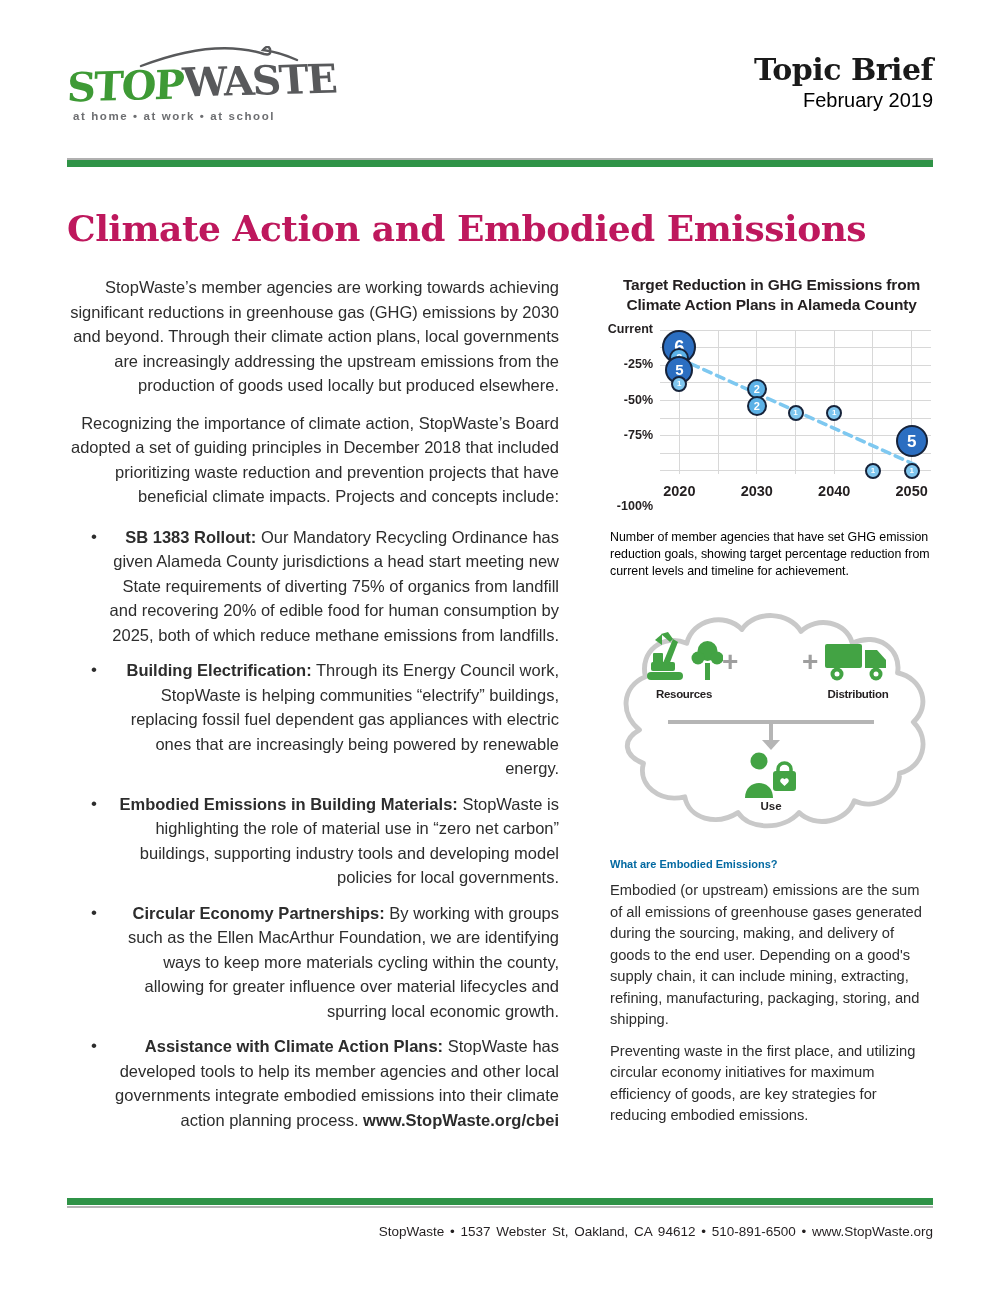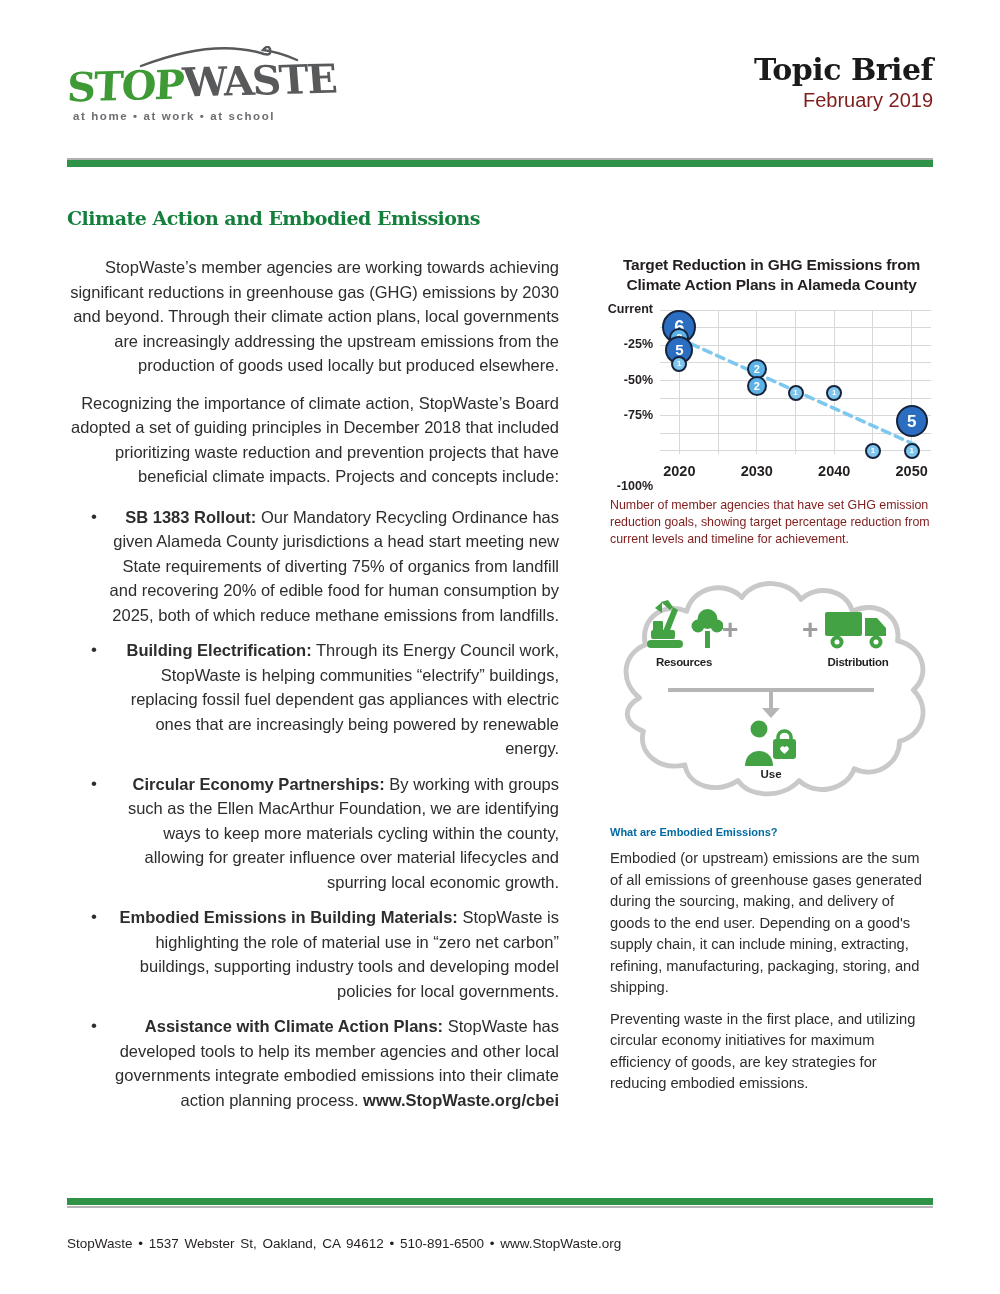--- a/index.html
+++ b/index.html
@@ -13,28 +13,28 @@
   
   .header { display:flex; justify-content:space-between; align-items:flex-start; margin-top:52px; height:92px; }
   .logo { position:relative; width:240px; height:92px; }
   .logo-swash { position:absolute; left:72px; top:-6px; }
   .logo-word { position:absolute; left:0; top:8px; font-family:"DejaVu Serif", serif; font-weight:700; font-size:40px; letter-spacing:-2px; white-space:nowrap; transform:rotate(-1.5deg); }
   .logo-stop  { color:#3e9a35; display:inline-block; transform:skewX(-4deg); }
   .logo-waste { color:#58595b; display:inline-block; transform:skewX(3deg) translateY(-2px); }
   .logo-tagline { position:absolute; left:6px; top:58px; font-size:11.5px; font-weight:bold; color:#6d6e71; letter-spacing:1.6px; white-space:nowrap; }
   .brief { text-align:right; }
   .brief-title { font-family:"DejaVu Serif", serif; font-weight:700; font-size:30px; color:#1a1a1a; letter-spacing:-0.5px; }
-  .brief-date  { font-size:20px; color:#7f1d1d; margin-top:2px; }
+  .brief-date  { font-size:20px; color:#000000; margin-top:2px; }
 
   .rule-top { margin-top:14px; }
   .rule-top .thin  { height:2px; background:#b0b0b0; }
   .rule-top .green { height:7px; background:#2f9347; }
 
   
-  .doc-title { margin-top:40px; font-family:"DejaVu Serif", serif; font-weight:700; font-size:19px; color:#15803d; letter-spacing:-0.5px; }
+  .doc-title { margin-top:40px; font-family:"DejaVu Serif", serif; font-weight:700; font-size:36px; color:#be185d; letter-spacing:-0.5px; }
 
   
   .columns { display:flex; margin-top:26px; }
   .col-left { width:492px; flex:none; font-size:16.5px; line-height:24.5px; color:#2d2d2d;text-align:right; }
   .col-left p { margin-bottom:13px; }
   .col-left ul { margin-top:16px; margin-left:24px; list-style:none; }
   .col-left li { position:relative; padding-left:17px; margin-bottom:11px; }
   .col-left li::before { content:"•"; position:absolute; left:0; top:0; font-size:17px; }
   .b { font-weight:bold; }
   .col-right { width:323px; flex:none; margin-left:51px; }
@@ -44,21 +44,21 @@
   .chart-area { position:relative; height:182px; margin-top:8px; }
   .chart-ylabels { position:absolute; left:0; top:0; width:46px; height:155px; }
   .ylab { position:absolute; right:3px; font-weight:bold; font-size:12.5px; color:#231f20; white-space:nowrap; }
   .chart-plot { position:absolute; left:50px; top:0; width:271px; height:155px; }
   .gv { position:absolute; width:1px; background:#d8d8d8; }
   .gh { position:absolute; left:0; right:0; height:1px; background:#d8d8d8; }
   .bubble { position:absolute; border-radius:50%; border:2px solid #16233a; color:#fff; font-weight:bold;
             display:flex; align-items:center; justify-content:center; line-height:1; }
   .chart-xlabels { position:absolute; left:50px; top:160px; width:271px; height:20px; }
   .xlab { position:absolute; width:50px; text-align:center; font-weight:bold; font-size:14.5px; color:#231f20; }
-  .chart-caption { margin-top:12px; font-size:12.4px; line-height:17px; color:#7f1d1d; }
+  .chart-caption { margin-top:24px; font-size:12.4px; line-height:17px; color:#000000; }
 
   
   .cloud { position:relative; width:330px; height:238px; margin-top:22px; margin-left:-4px; }
   .cloud-svg { position:absolute; left:0; top:0; }
   .stages { position:absolute; left:38px; top:30px; width:254px; display:flex; justify-content:space-between; }
   .stage { width:80px; display:flex; flex-direction:column; align-items:center; }
   .stage-label { margin-top:4px; font-weight:bold; font-size:11.5px; color:#231f20; letter-spacing:-0.3px; white-space:nowrap; }
   .plus { position:absolute; top:44px; font-size:28px; font-weight:bold; color:#9e9e9e; }
   .plus1 { left:116px; } .plus2 { left:196px; }
   .flow-h { position:absolute; left:62px; top:118px; width:206px; height:4px; background:#b5b5b5; }
@@ -69,21 +69,21 @@
   .use-label { margin-top:2px; font-weight:bold; font-size:11.5px; color:#231f20; }
 
   
   .sidebar-heading { margin-top:18px; font-weight:bold; font-size:11px; color:#0369a1; }
   .sidebar-p { margin-top:10px; font-size:14.7px; line-height:21.5px; color:#2d2d2d; }
 
   
   .footer { position:absolute; left:67px; right:67px; top:1198px; }
   .footer .green { height:7px; background:#2f9347; }
   .footer .thin { height:2px; background:#b5b5b5; margin-top:1px; }
-  .footer-text { margin-top:28px; text-align:left; font-size:13.5px; color:#231f20; word-spacing:2px; }
+  .footer-text { margin-top:16px; text-align:right; font-size:13.5px; color:#231f20; word-spacing:2px; }
 </style>
 </head>
 <body>
 
 <div class="page">
   <div class="content">
 
     <div class="header">
       <div class="logo">
         <svg class="logo-swash" width="160" height="24" viewBox="0 0 160 24">
@@ -108,22 +108,22 @@
     <h1 class="doc-title">Climate Action and Embodied Emissions</h1>
 
     <div class="columns">
 
       <div class="col-left">
         <p>StopWaste’s member agencies are working towards achieving significant reductions in greenhouse gas (GHG) emissions by 2030 and beyond. Through their climate action plans, local governments are increasingly addressing the upstream emissions from the production of goods used locally but produced elsewhere.</p>
         <p>Recognizing the importance of climate action, StopWaste’s Board adopted a set of guiding principles in December 2018 that included prioritizing waste reduction and prevention projects that have beneficial climate impacts. Projects and concepts include:</p>
         <ul>
           <li><span class="b">SB 1383 Rollout:</span><span> Our Mandatory Recycling Ordinance has given Alameda County jurisdictions a head start meeting new State requirements of diverting 75% of organics from landfill and recovering 20% of edible food for human consumption by 2025, both of which reduce methane emissions from landfills.</span></li>
           <li><span class="b">Building Electrification:</span><span> Through its Energy Council work, StopWaste is helping communities “electrify” buildings, replacing fossil fuel dependent gas appliances with electric ones that are increasingly being powered by renewable energy.</span></li>
+          <li><span class="b">Embodied Emissions in Building Materials:</span><span> StopWaste is highlighting the role of material use in “zero net carbon” buildings, supporting industry tools and developing model policies for local governments.</span></li>
           <li><span class="b">Circular Economy Partnerships:</span><span> By working with groups such as the Ellen MacArthur Foundation, we are identifying ways to keep more materials cycling within the county, allowing for greater influence over material lifecycles and spurring local economic growth.</span></li>
-          <li><span class="b">Embodied Emissions in Building Materials:</span><span> StopWaste is highlighting the role of material use in “zero net carbon” buildings, supporting industry tools and developing model policies for local governments.</span></li>
           <li><span class="b">Assistance with Climate Action Plans:</span><span> StopWaste has developed tools to help its member agencies and other local governments integrate embodied emissions into their climate action planning process. </span><span class="b">www.StopWaste.org/cbei</span></li>
         </ul>
       </div>
 
       <div class="col-right">
         <div class="chart-title">Target Reduction in GHG Emissions from Climate Action Plans in Alameda County</div>
         <div class="chart-area">
           <div class="chart-ylabels">
               <div class="ylab" style="top: -0.954545px;">Current</div>
               <div class="ylab" style="top: 34.2727px;">-25%</div>

